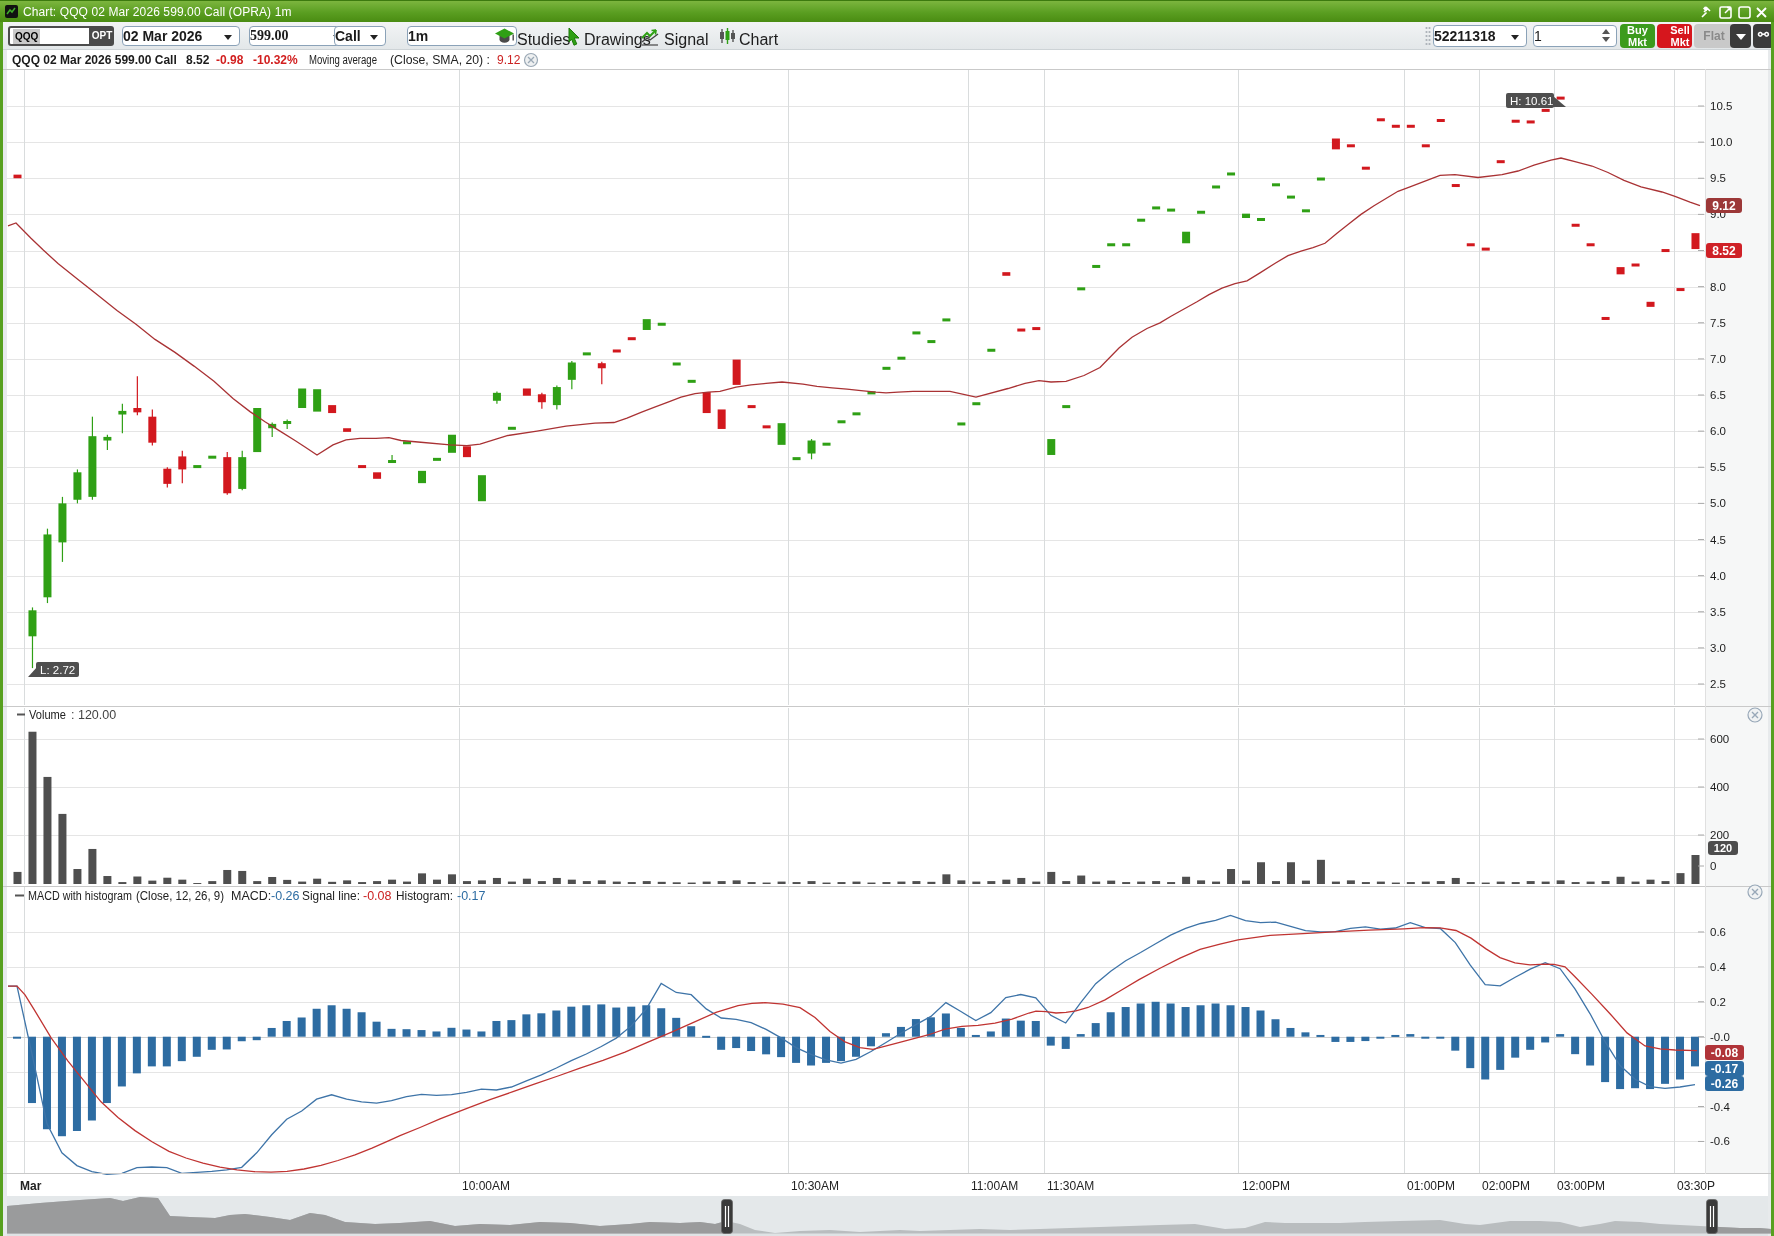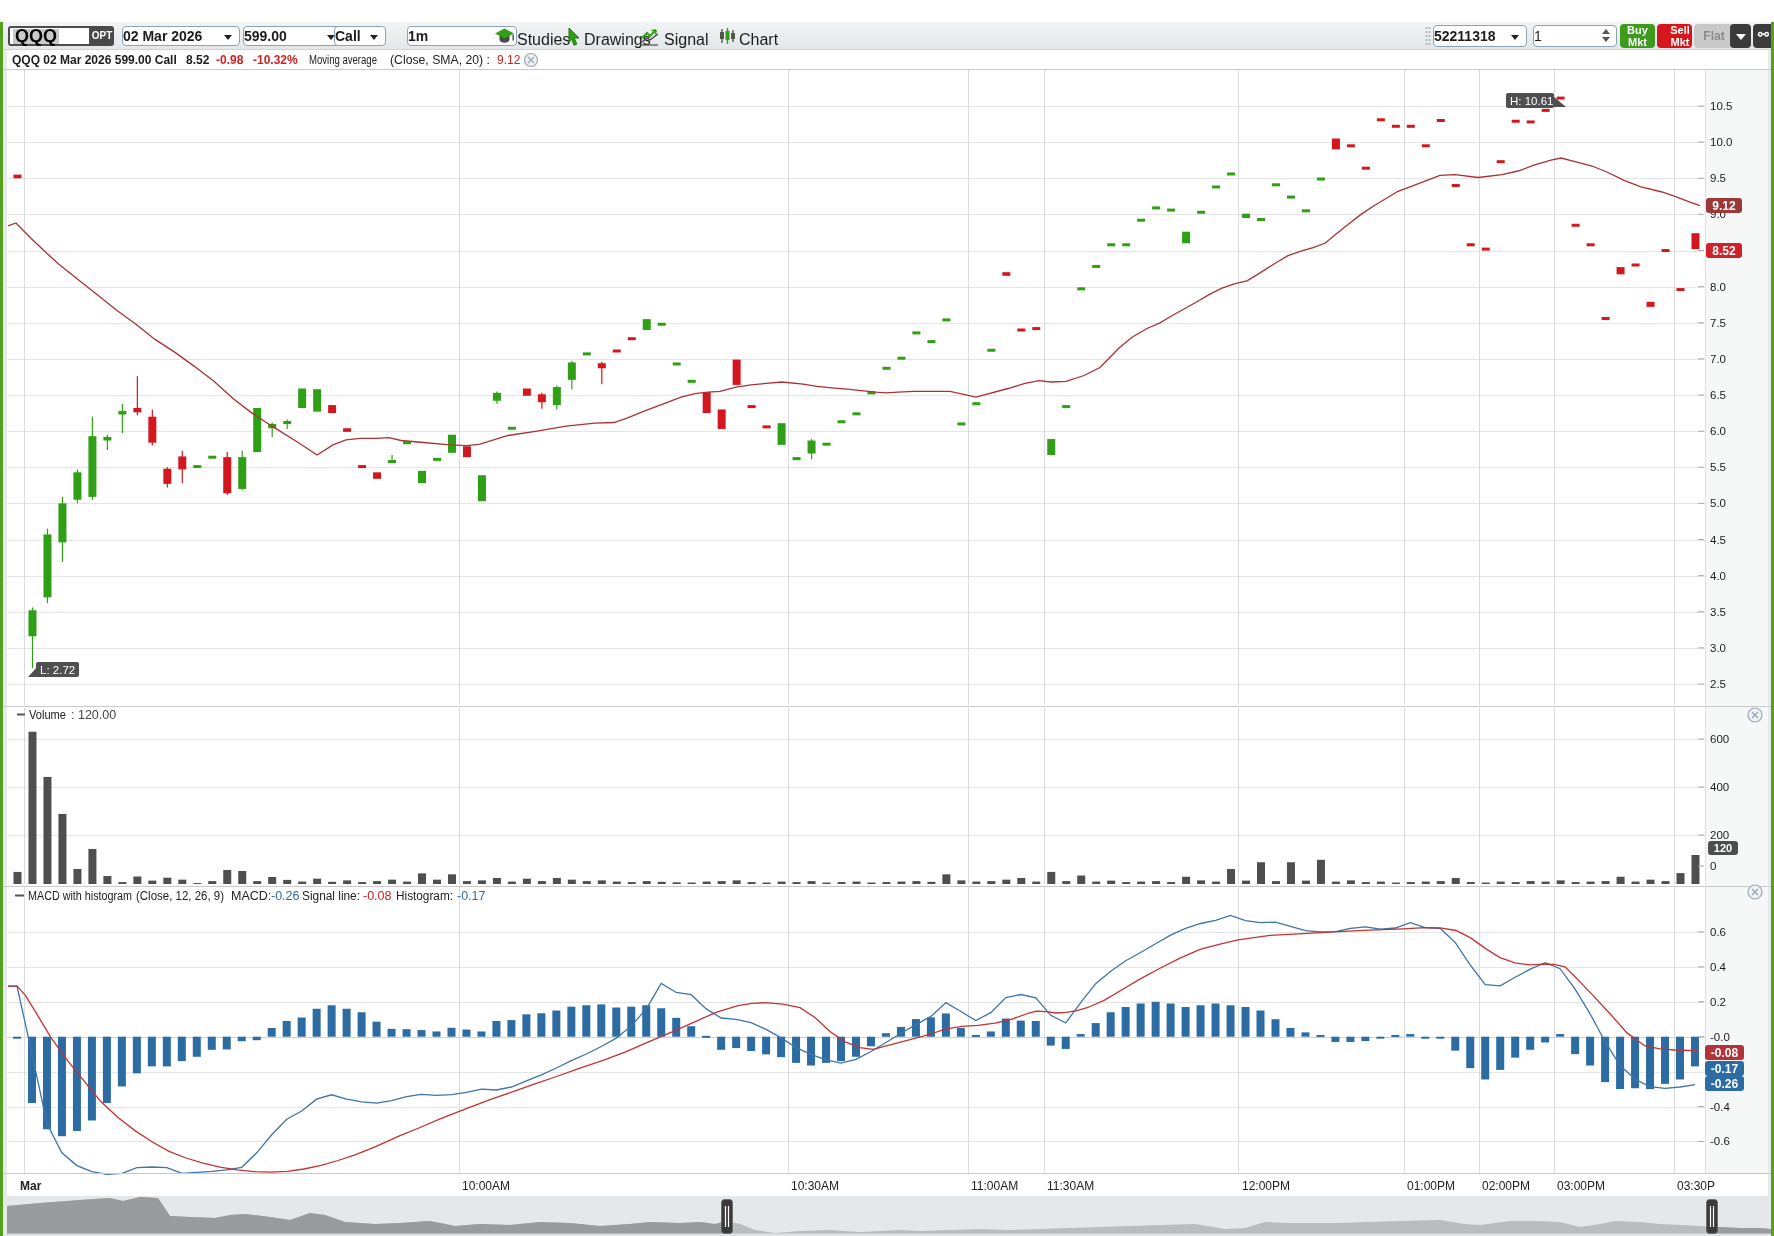--- a/index.html
+++ b/index.html
@@ -5,36 +5,51 @@
   html,body{margin:0;padding:0;}
   #win{position:relative;width:1774px;height:1236px;opacity:0.999;font-family:"Liberation Sans",sans-serif;background:#fff;overflow:hidden;}
   #titlebar{position:absolute;left:0;top:0;width:1774px;height:22px;background:linear-gradient(#7cb53e,#5a9e21 55%,#4a8c12);border-top:1px solid #3c7a0e;box-sizing:border-box;}
   #ticon{position:absolute;left:5px;top:4px;width:13px;height:13px;background:#111;border-radius:2px;}
   #ttext{position:absolute;left:23px;top:4px;color:#fff;font-size:12px;letter-spacing:0.1px;}
   #toolbar{position:absolute;left:3px;top:22px;width:1768px;height:28px;background:linear-gradient(#f2f4f5,#e3e7e9);border-bottom:1px solid #cdd3d6;box-sizing:border-box;}
   .tbx{position:absolute;top:4px;height:20px;box-sizing:border-box;}
   .combo{border:1px solid #8ba2b8;border-radius:4px;background:#fff;font-weight:bold;font-size:14px;color:#1b1b1b;line-height:18px;padding-left:0;}
   .arr{position:absolute;right:7px;top:8px;width:0;height:0;border-left:4.5px solid transparent;border-right:4.5px solid transparent;border-top:5px solid #222;}
   #qqqbox{left:5px;width:83px;border:2px solid #4c4c4c;border-radius:3px 0 0 3px;background:#fff;}
-  #qqqsel{position:absolute;left:3px;top:1px;background:#c9c9c9;font-weight:bold;font-size:18px;padding:0 2px;line-height:15px;}
+  #qqqsel{position:absolute;left:3px;top:1px;background:#c9c9c9;font-weight:bold;font-size:10px;padding:0 2px;line-height:15px;}
   #optbtn{left:87px;width:24px;background:#4a4a4a;border-radius:0 3px 3px 0;color:#fff;font-weight:bold;font-size:10px;text-align:center;line-height:20px;}
   .tbtext{position:absolute;top:9px;font-size:16px;color:#1d1d1d;}
   
   .rbtn{position:absolute;font-weight:bold;color:#fff;text-align:center;font-size:11px;line-height:11.5px;border-radius:4px;box-sizing:border-box;}
 </style>
 </head>
 <body>
 <div id="win">
+  <div id="titlebar">
+    <div id="ticon"></div>
+    <svg style="position:absolute;left:6px;top:5px" width="11" height="11">
+        <path d="M1 8 L4 4 L6 6 L9 2" stroke="#3fae2a" stroke-width="1.5" fill="none"></path>
+      </svg>
+    <div id="ttext">Chart: QQQ 02 Mar 2026 599.00 Call (OPRA) 1m</div>
+    <svg style="position:absolute;left:1698px;top:3px" width="74" height="16" fill="none" stroke="#fff" stroke-width="1.6">
+      <path d="M8 3 l4 4 M6 8 l3 -3 M4 13 l4.5 -4.5"></path>
+      <path d="M7.2 2.2 l3 3 l-2.2 2.2 l-3 -3 Z" fill="#fff" stroke="none"></path>
+      <rect x="22" y="3" width="11" height="11" rx="1.5"></rect>
+      <path d="M27 9 l5 -5 M29 3.6 h3 v3" stroke-width="1.5"></path>
+      <rect x="41" y="3" width="11" height="11" rx="2"></rect>
+      <path d="M59 4 l9 9 M68 4 l-9 9" stroke-width="1.9"></path>
+    </svg>
+  </div>
   <div id="toolbar">
     <div class="tbx" id="qqqbox">
         <span id="qqqsel">QQQ</span>
       </div>
     <div class="tbx" id="optbtn">OPT</div>
     <div class="tbx combo" style="left:119px;width:118px;">02 Mar 2026<span class="arr"></span></div>
-    <div class="tbx combo" style="left:240px;width:100px;">599.00<span class="arr"></span></div>
+    <div class="tbx combo" style="left:246px;width:100px;font-family:Liberation Serif, serif;">599.00<span class="arr"></span></div>
     <div class="tbx combo" style="left:331px;width:52px;">Call<span class="arr"></span></div>
     <div class="tbx combo" style="left:385px;width:110px;margin-left:19px;">1m<span class="arr"></span></div>
     <svg class="tbx" style="left:492px;top:6px;" width="19" height="17">
         <path d="M4.5 7.5 v4 a5 3.2 0 0 0 10 0 v-4" fill="#4a4a4a"></path>
         <polygon points="9.5,0.5 19,5.5 9.5,10.5 0,5.5" fill="#2fa015"></polygon>
         <path d="M17.5 6.5 v6 l1.4 0 v-6 z" fill="#4a4a4a"></path>
       </svg>
     <span class="tbtext" style="left:514px;">Studies</span>
     <svg class="tbx" style="left:563px;top:5px;" width="16" height="19">
         <path d="M3 1 L13 11 L8.2 11 L10.8 17 L8 18.2 L5.6 12.2 L3 15 Z" fill="#2fa015" stroke="#1d7a0a" stroke-width="1"></path>

